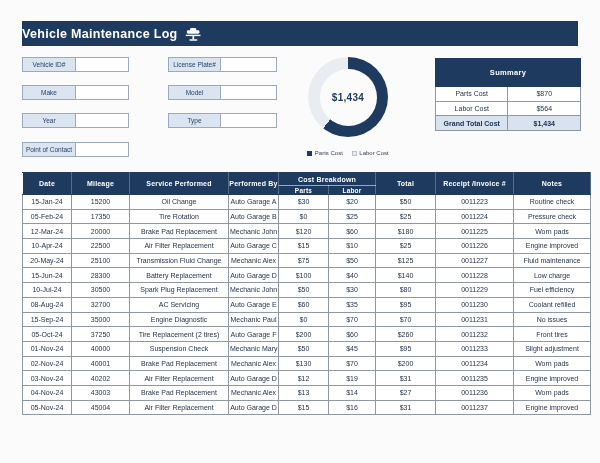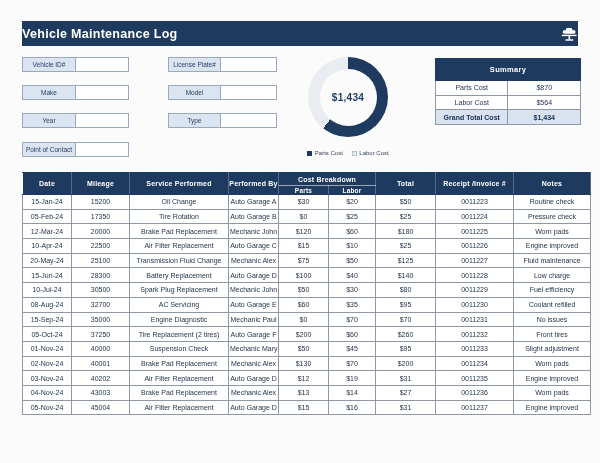--- a/index.html
+++ b/index.html
@@ -15,21 +15,21 @@
   *{box-sizing:border-box;margin:0;padding:0;}
   html,body{background:#fff;}
   .page{
     position:relative;width:600px;height:463px;background:var(--page-bg);
     font-family:"Liberation Sans","DejaVu Sans",sans-serif;color:var(--ink);
     overflow:hidden;
   }
   
   .title-bar{
     position:absolute;left:22px;top:21px;width:556px;height:25px;
-    background:var(--navy);color:#fff;display:flex;align-items:center;justify-content:space-between;
+    background:var(--navy);color:#fff;display:flex;align-items:center;justify-content:flex-start;
     gap:7px;font-size:12.5px;font-weight:600;letter-spacing:.3px;
   }
   .title-bar svg{display:block;}
   
   .field{
     position:absolute;height:15px;display:flex;border:1px solid var(--field-border);
     background:#fff;
   }
   .field-label{
     background:var(--label-bg);border-right:1px solid var(--field-border);
@@ -56,21 +56,21 @@
   .legend-item{display:flex;align-items:center;gap:2.5px;}
   .swatch{width:5px;height:5px;display:inline-block;}
   .swatch.parts{background:var(--navy);}
   .swatch.labor{background:var(--donut-light);border:1px solid #b9c1cc;}
   
   .summary{
     position:absolute;left:435px;top:58px;width:146px;border-collapse:collapse;
     font-size:7px;
   }
   .summary th{
-    background:var(--navy);color:#fff;font-weight:700;height:22px;font-size:7.5px;
+    background:var(--navy);color:#fff;font-weight:700;height:28px;font-size:7.5px;
     border:1px solid var(--navy);letter-spacing:.3px;
   }
   .summary td{
     border:1px solid var(--grid);height:14.5px;text-align:center;background:#fff;color:var(--ink);
   }
   .summary tr.total td{
     background:var(--total-bg);font-weight:700;color:#14304f;height:15px;
   }
   .summary td.lbl{width:73px;} .summary td.val{width:73px;}
   

